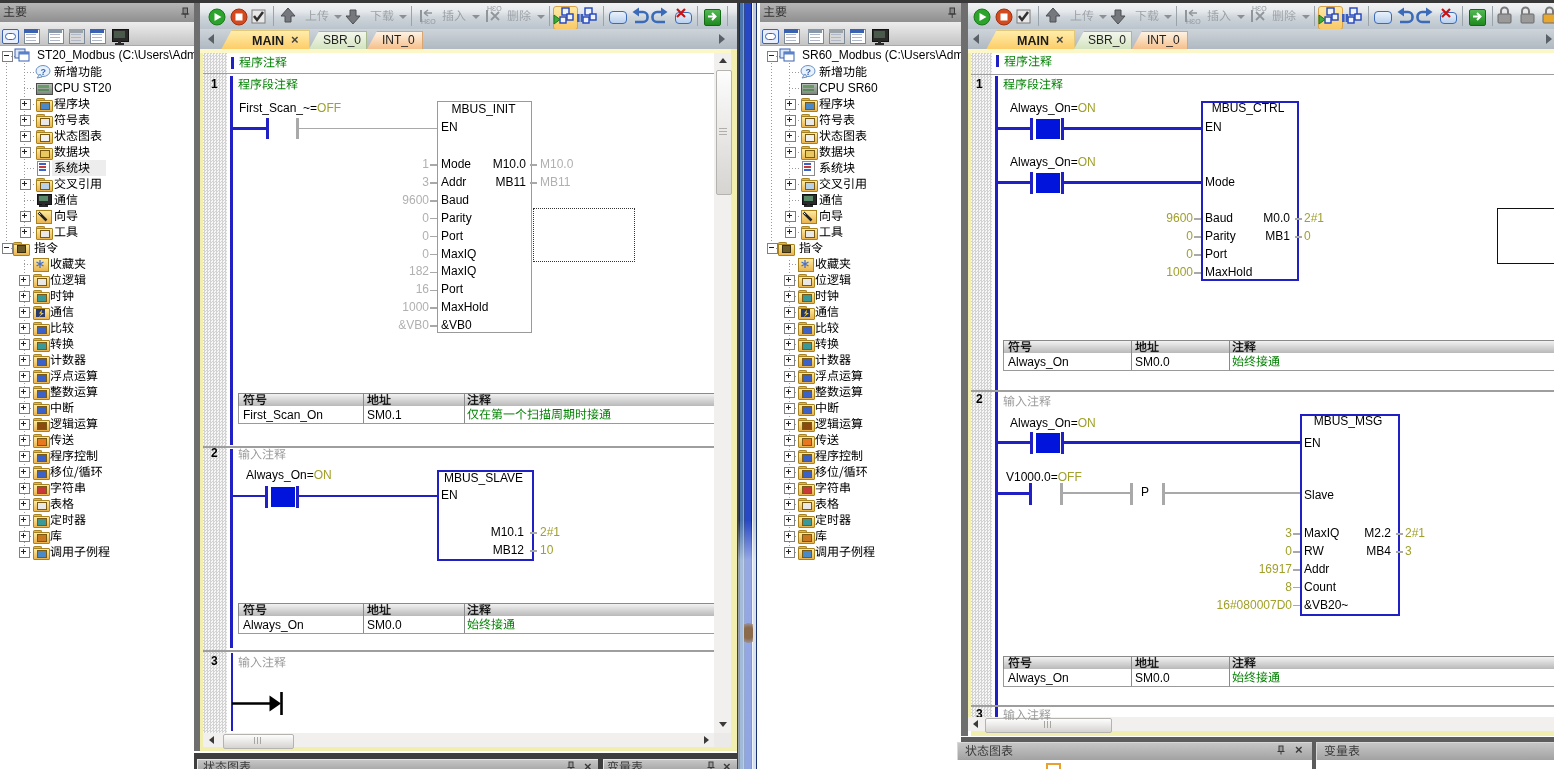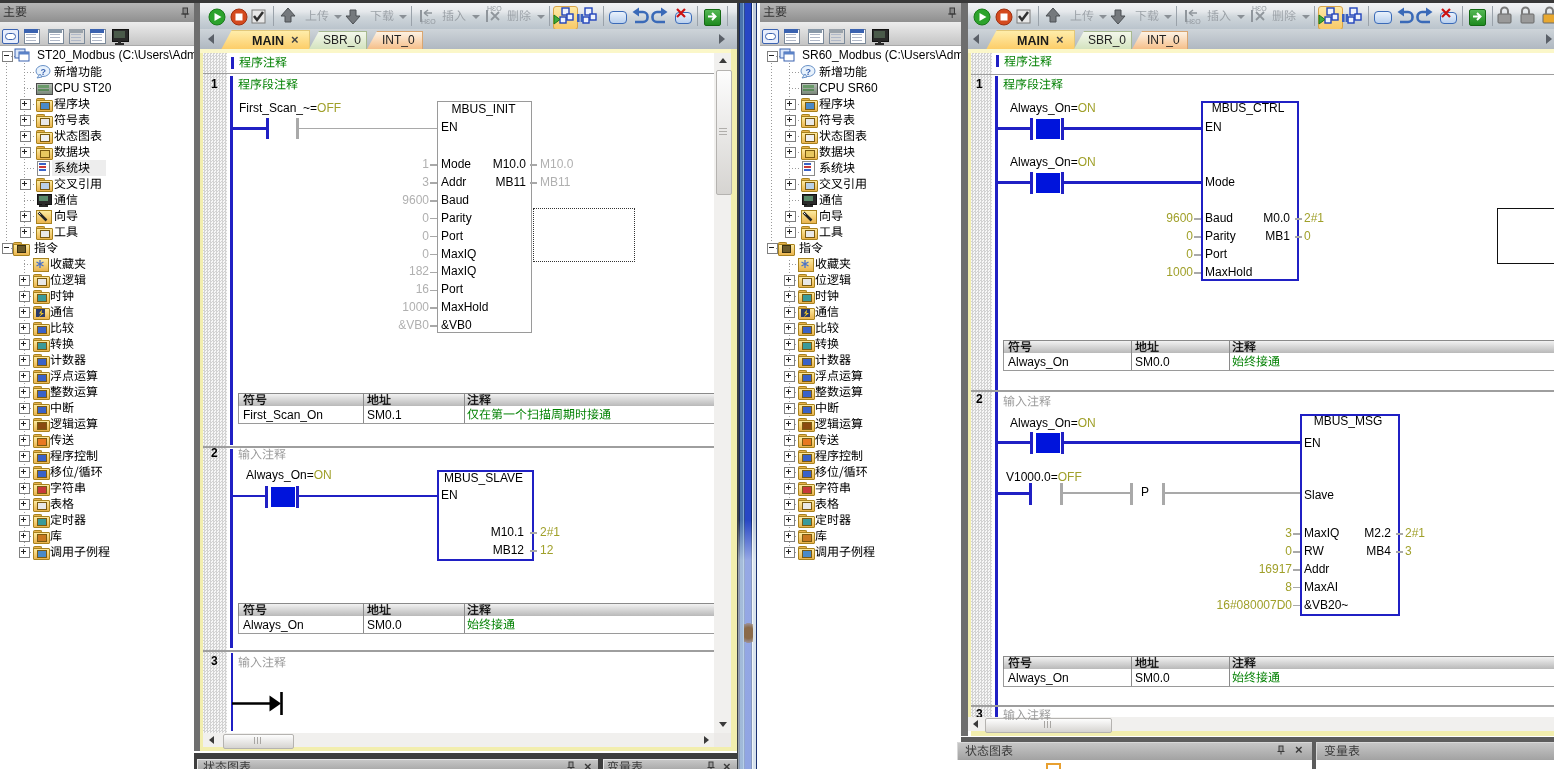--- a/index.html
+++ b/index.html
@@ -331,21 +331,21 @@
 <div class="a" style="left:270.5px;top:487px;width:24px;height:20px;background:#0014dc;"></div>
 <div class="a" style="left:298px;top:494.5px;width:139px;height:2.5px;background:#2020c4;"></div>
 <div class="a" style="left:437px;top:470px;width:93px;height:87px;background:#fff;border:2px solid #2020c4;"></div>
 <div class="a" style="left:437px;top:472px;width:93px;text-align:center;font-size:12px;color:#000;white-space:pre;">MBUS_SLAVE</div>
 <div class="a" style="left:441px;top:489px;font-size:12px;color:#000;white-space:pre;">EN</div>
 <div class="a" style="left:324px;top:526px;width:200px;text-align:right;font-size:12px;color:#000;white-space:pre;">M10.1</div>
 <div class="a" style="left:324px;top:544px;width:200px;text-align:right;font-size:12px;color:#000;white-space:pre;">MB12</div>
 <div class="a" style="left:530px;top:532px;width:7px;height:1.6px;background:#a9a9a9;"></div>
 <div class="a" style="left:530px;top:550px;width:7px;height:1.6px;background:#a9a9a9;"></div>
 <div class="a" style="left:540px;top:526px;font-size:12px;color:#a0a02a;white-space:pre;">2#1</div>
-<div class="a" style="left:540px;top:544px;font-size:12px;color:#a0a02a;white-space:pre;">12</div>
+<div class="a" style="left:540px;top:544px;font-size:12px;color:#a0a02a;white-space:pre;">10</div>
 <div class="a" style="left:238px;top:603px;width:476px;height:13px;background:linear-gradient(#f2f2f2,#b4b4b4);border:1px solid #8a8a8a;"></div>
 <div class="a" style="left:238px;top:616px;width:476px;height:17px;background:#fff;border:1px solid #9a9a9a;border-top:none;"></div>
 <div class="a" style="left:363px;top:603px;width:1px;height:30px;background:#8a8a8a;"></div>
 <div class="a" style="left:464px;top:603px;width:1px;height:30px;background:#8a8a8a;"></div>
 <div class="a" style="left:243px;top:618.5px;font-size:12px;color:#000;white-space:pre;">Always_On</div>
 <div class="a" style="left:367px;top:618.5px;font-size:12px;color:#000;white-space:pre;">SM0.0</div>
 <div class="a" style="left:203px;top:650px;width:511px;height:1.6px;background:#9e9e9e;"></div>
 <div class="a" style="left:211px;top:655px;font-size:12px;color:#000;font-weight:bold;white-space:pre;">3</div>
 <div class="a" style="left:231px;top:653px;width:2px;height:78px;background:#2020c4;"></div>
 <div class="a" style="left:714px;top:53px;width:17px;height:680px;background:#f1f0ee;"></div>
@@ -716,21 +716,21 @@
 <div class="a" style="left:1304px;top:489px;font-size:12px;color:#000;white-space:pre;">Slave</div>
 <div class="a" style="left:1304px;top:527px;font-size:12px;color:#000;white-space:pre;">MaxIQ</div>
 <div class="a" style="left:1092px;top:527px;width:200px;text-align:right;font-size:12px;color:#a0a02a;white-space:pre;">3</div>
 <div class="a" style="left:1293px;top:533.2px;width:7px;height:1.6px;background:#a9a9a9;"></div>
 <div class="a" style="left:1304px;top:544.9px;font-size:12px;color:#000;white-space:pre;">RW</div>
 <div class="a" style="left:1092px;top:544.9px;width:200px;text-align:right;font-size:12px;color:#a0a02a;white-space:pre;">0</div>
 <div class="a" style="left:1293px;top:551.1px;width:7px;height:1.6px;background:#a9a9a9;"></div>
 <div class="a" style="left:1304px;top:562.8px;font-size:12px;color:#000;white-space:pre;">Addr</div>
 <div class="a" style="left:1092px;top:562.8px;width:200px;text-align:right;font-size:12px;color:#a0a02a;white-space:pre;">16917</div>
 <div class="a" style="left:1293px;top:569px;width:7px;height:1.6px;background:#a9a9a9;"></div>
-<div class="a" style="left:1304px;top:580.7px;font-size:12px;color:#000;white-space:pre;">MaxAI</div>
+<div class="a" style="left:1304px;top:580.7px;font-size:12px;color:#000;white-space:pre;">Count</div>
 <div class="a" style="left:1092px;top:580.7px;width:200px;text-align:right;font-size:12px;color:#a0a02a;white-space:pre;">8</div>
 <div class="a" style="left:1293px;top:586.9px;width:7px;height:1.6px;background:#a9a9a9;"></div>
 <div class="a" style="left:1304px;top:598.6px;font-size:12px;color:#000;white-space:pre;">&amp;VB20~</div>
 <div class="a" style="left:1092px;top:598.6px;width:200px;text-align:right;font-size:12px;color:#a0a02a;white-space:pre;">16#080007D0</div>
 <div class="a" style="left:1293px;top:604.8px;width:7px;height:1.6px;background:#a9a9a9;"></div>
 <div class="a" style="left:1191px;top:527px;width:200px;text-align:right;font-size:12px;color:#000;white-space:pre;">M2.2</div>
 <div class="a" style="left:1191px;top:545px;width:200px;text-align:right;font-size:12px;color:#000;white-space:pre;">MB4</div>
 <div class="a" style="left:1396px;top:533.2px;width:7px;height:1.6px;background:#a9a9a9;"></div>
 <div class="a" style="left:1396px;top:551.1px;width:7px;height:1.6px;background:#a9a9a9;"></div>
 <div class="a" style="left:1405px;top:527px;font-size:12px;color:#a0a02a;white-space:pre;">2#1</div>

